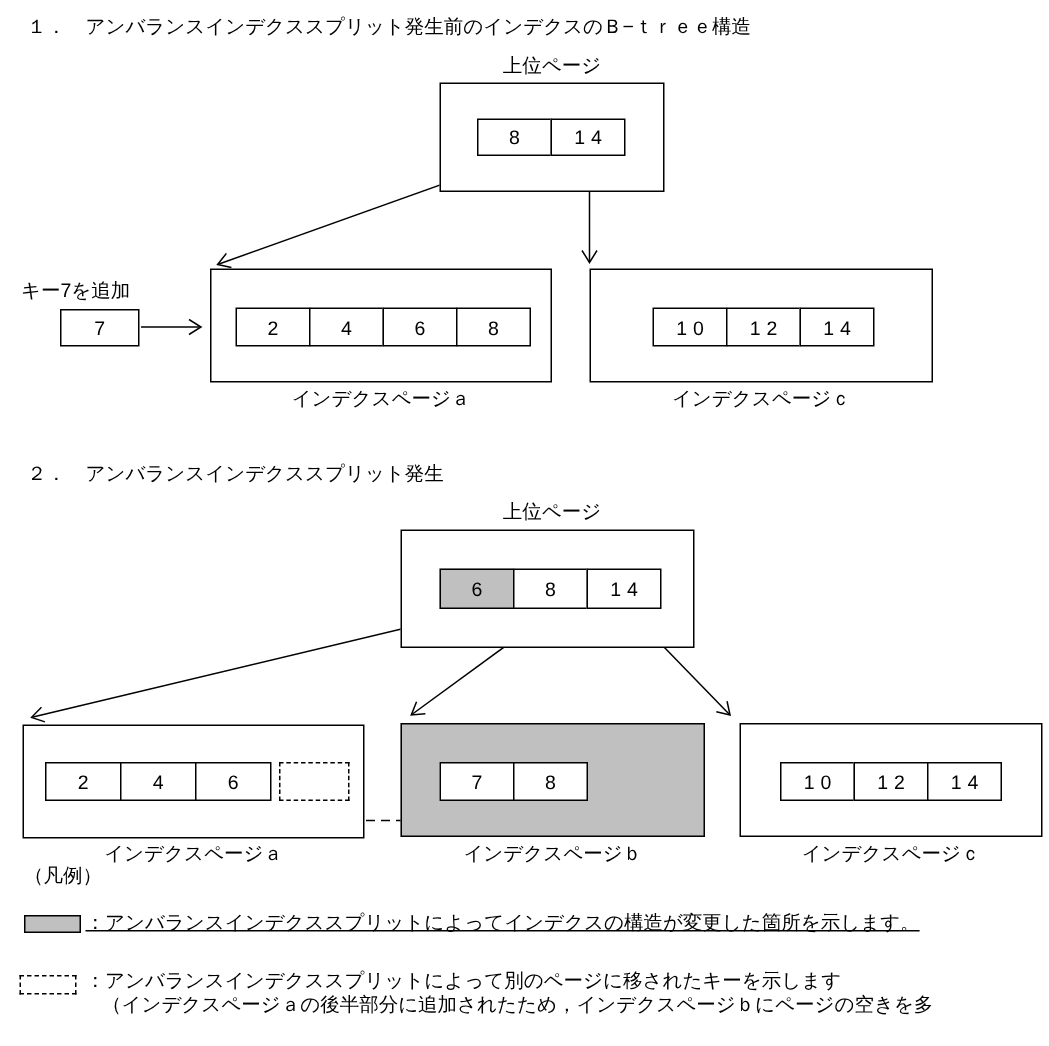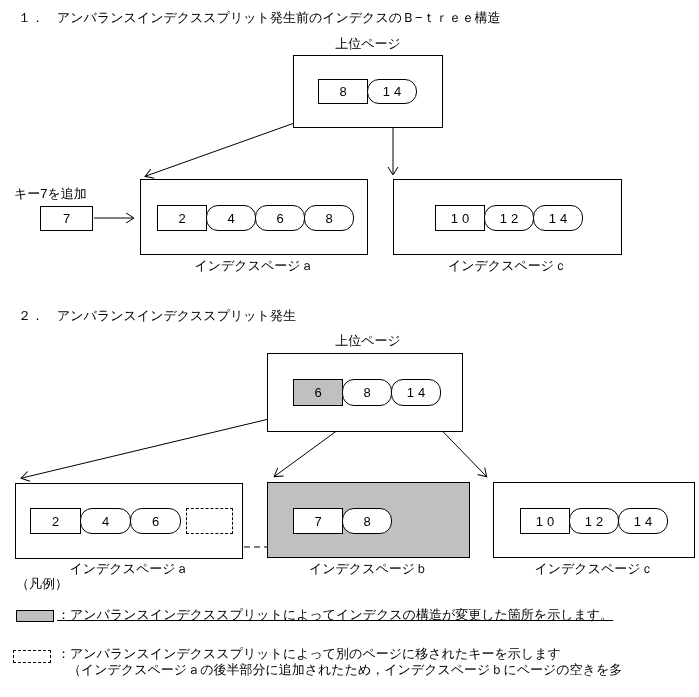--- a/index.html
+++ b/index.html
@@ -26,21 +26,21 @@
     width: 50px;
     border: 1px solid #000;
     background: #fff;
     display: flex;
     align-items: center;
     justify-content: center;
     letter-spacing: 4px;
     text-indent: 4px;
     font-size: 13px;
   }
-  .cell + .cell { margin-left: -1px; border-radius: 12px; }
+  .cell + .cell { margin-left: -1px; }
   .cell.h25 { height: 25px; }
   .cell.h26 { height: 26px; }
   .cell.h27 { height: 27px; }
   .cell.gray { background: #c0c0c0; }
   .pagelabel { text-align: center; }
   .dashed-cell { border: 1px dashed #000; background: #fff; }
   svg.overlay {
     position: absolute;
     left: 0; top: 0;
     width: 699px; height: 697px;

